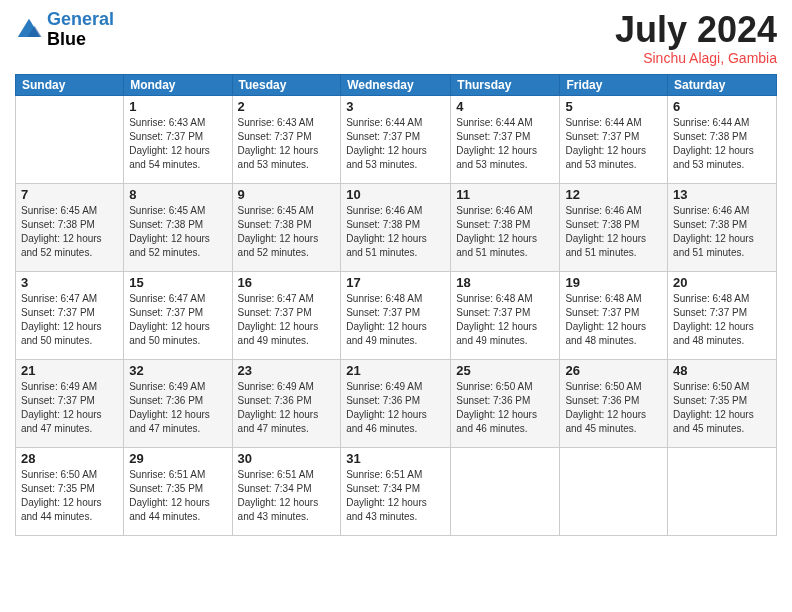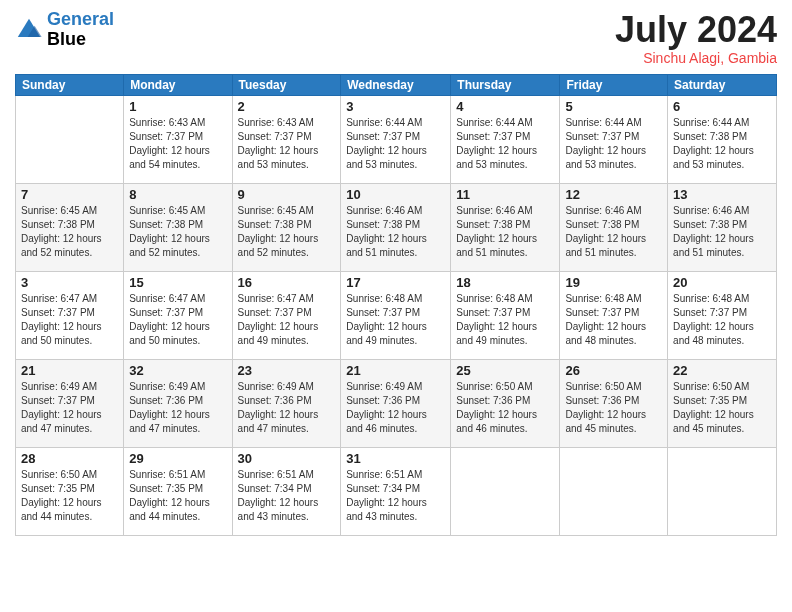--- a/index.html
+++ b/index.html
@@ -235,21 +235,21 @@
           </td>
           <td>
             <div class="day-number">25</div>
             <div class="day-info">Sunrise: 6:50 AM<br>Sunset: 7:36 PM<br>Daylight: 12 hours and 46 minutes.</div>
           </td>
           <td>
             <div class="day-number">26</div>
             <div class="day-info">Sunrise: 6:50 AM<br>Sunset: 7:36 PM<br>Daylight: 12 hours and 45 minutes.</div>
           </td>
           <td>
-            <div class="day-number">22</div>
+            <div class="day-number">48</div>
             <div class="day-info">Sunrise: 6:50 AM<br>Sunset: 7:35 PM<br>Daylight: 12 hours and 45 minutes.</div>
           </td>
         </tr>
         <tr>
           <td>
             <div class="day-number">28</div>
             <div class="day-info">Sunrise: 6:50 AM<br>Sunset: 7:35 PM<br>Daylight: 12 hours and 44 minutes.</div>
           </td>
           <td>
             <div class="day-number">29</div>

